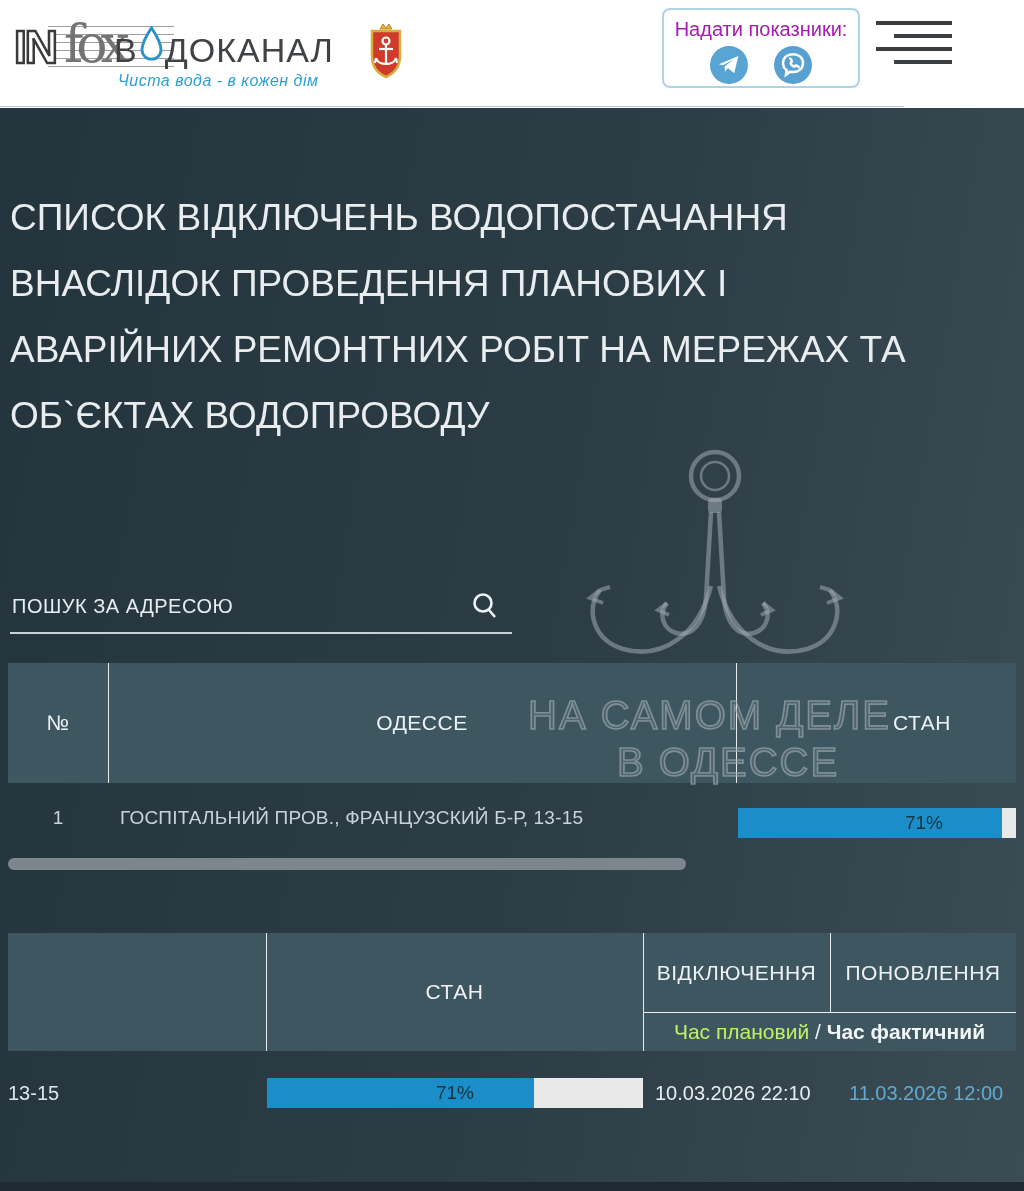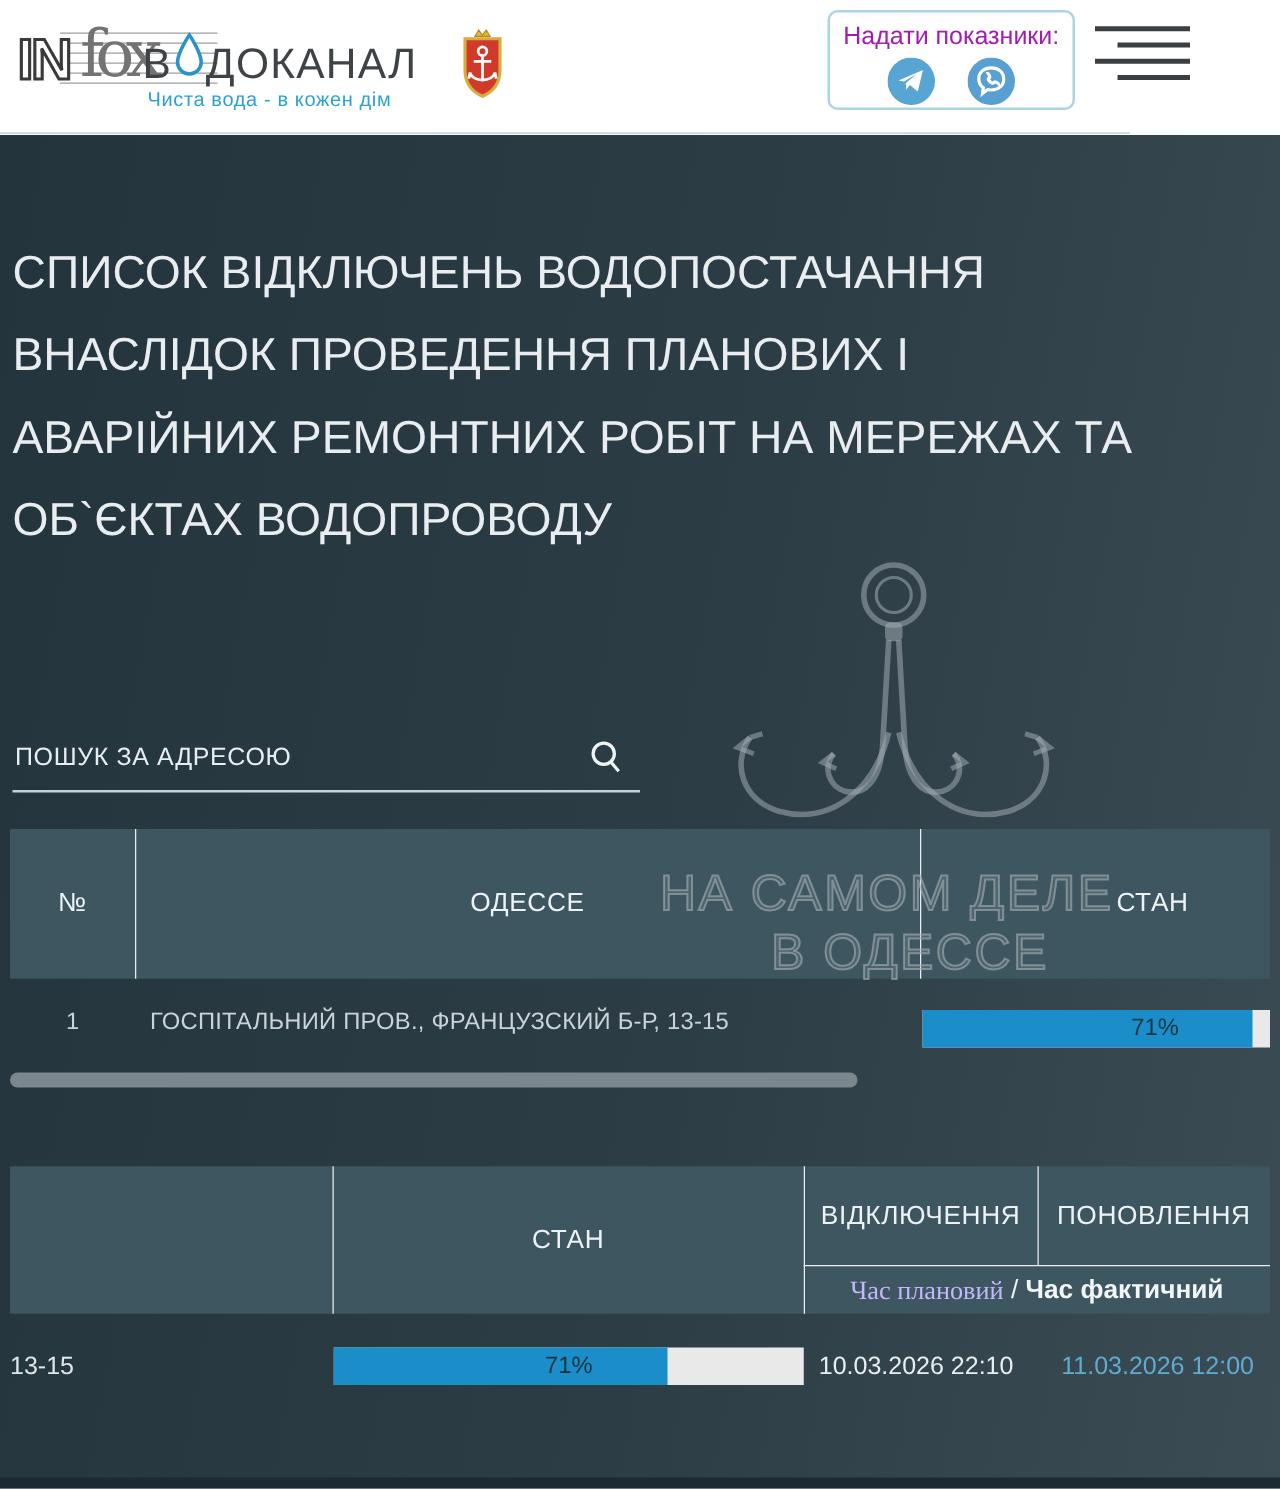--- a/index.html
+++ b/index.html
@@ -13,21 +13,21 @@
   .logo-in { position:absolute; left:0; top:8px; width:160px; height:58px; }
   .pinstripes { position:absolute; left:34px; top:6px; width:126px; height:46px; }
   .pinstripes div { height:1px; background:#9aa0a3; margin-bottom:7px; }
   .logo-in-txt { position:absolute; left:0; top:0; font-size:46px; font-weight:bold; letter-spacing:-2px;
                  color:#fdfdfd; -webkit-text-stroke:2.5px #3a3a3a; text-shadow:0 0 1px #3a3a3a; }
   .logo-script { position:absolute; left:50px; top:-6px; font-family:"DejaVu Serif", serif; 
                  font-size:52px; color:#737373; letter-spacing:-7px; }
   .brand { position:absolute; left:100px; top:14px; font-size:34px; color:#3f4346; letter-spacing:1px;
            display:flex; align-items:flex-end; }
   .brand .drop { margin:0 1px 0 1px; }
-  .tagline { position:absolute; left:104px; top:60px; font-size:16px; color:#2e9fd3; letter-spacing:0.5px; }
+  .tagline { position:absolute; left:104px; top:60px; font-size:16px; color:#2e9fd3; letter-spacing:0.5px;font-style:italic; }
   .crest { position:absolute; left:352px; top:10px; }
 
   .meter-box { position:absolute; left:662px; top:8px; width:198px; height:80px; background:#fff;
                border:2px solid #aed3e2; border-radius:8px; text-align:center; }
   .meter-label { margin-top:8px; font-size:20px; color:#a21caf;text-align:center; }
   .meter-icons { margin-top:5px; display:flex; justify-content:center; gap:26px; }
   .meter-icons .circ { width:38px; height:38px; cursor:pointer; }
 
   .hamburger { position:absolute; left:876px; top:21px; width:76px; display:flex; flex-direction:column;
                align-items:flex-end; cursor:pointer; }
@@ -73,21 +73,21 @@
 
   
   .t2-head { position:absolute; left:8px; top:825px; width:1008px; height:118px; background:#3d5660; }
   .t2-head .vfull { position:absolute; top:0; width:1px; height:118px; background:#e8eef0; }
   .t2-head .vhalf { position:absolute; top:0; width:1px; height:79px; background:#e8eef0; }
   .t2-head .hrule { position:absolute; left:635px; top:79px; width:373px; height:1px; background:#e8eef0; }
   .t2cell { position:absolute; display:flex; align-items:center; justify-content:center;
             font-size:21px; color:#edf2f4; letter-spacing:0.5px; }
   .t2-time { position:absolute; left:635px; top:80px; width:373px; height:38px; display:flex;
              align-items:center; justify-content:center; font-size:21px; color:#eef3f5; white-space:pre; }
-  .t-planned { color:#c4b5fd;font-family:Liberation Serif, serif; }
+  .t-planned { color:#bef264; }
   .t-actual { font-weight:bold; color:#f2f6f8; }
 
   .t2-row { position:absolute; left:0; top:955px; width:1024px; height:60px; }
   .t2-addr { position:absolute; left:8px; top:0; height:60px; display:flex; align-items:center;
              font-size:20px; color:#dfe6e9; }
   .pbar-t2 { position:absolute; left:267px; top:15px; width:376px; }
   .t2-off { position:absolute; left:655px; top:0; height:60px; display:flex; align-items:center;
             font-size:20px; color:#e8eef0; }
   .t2-on  { position:absolute; left:849px; top:0; height:60px; display:flex; align-items:center;
             font-size:20px; color:#5fabd1; }

